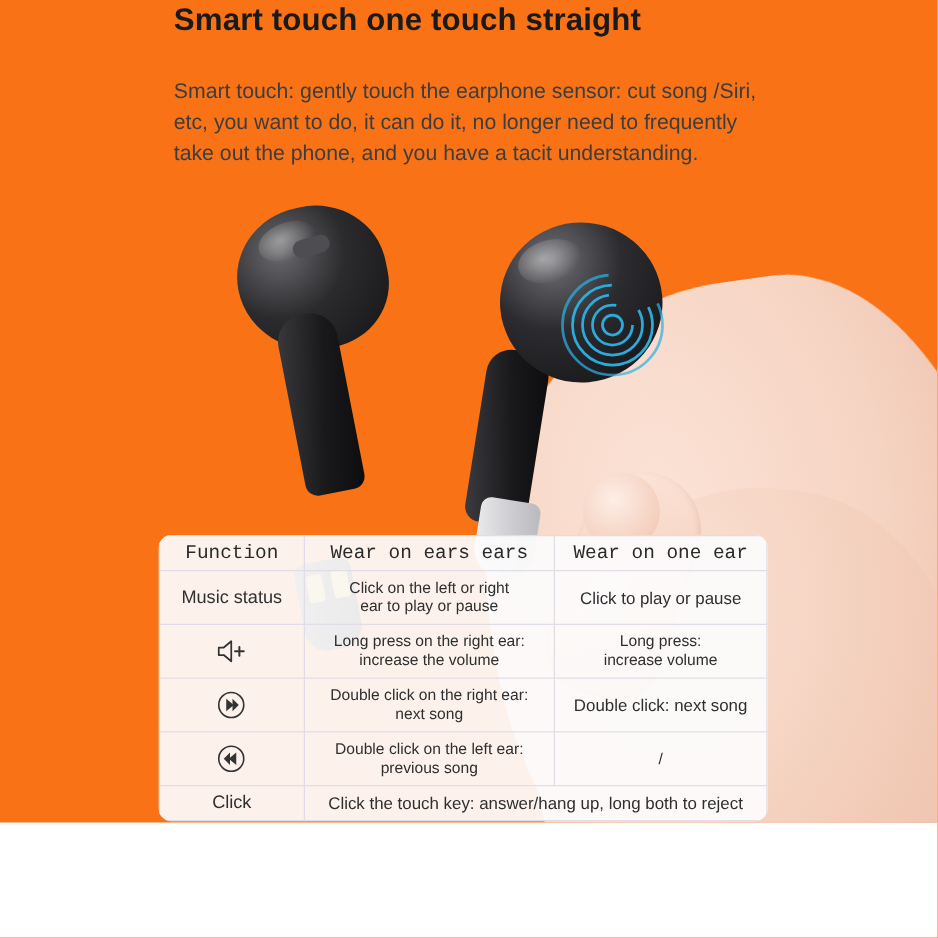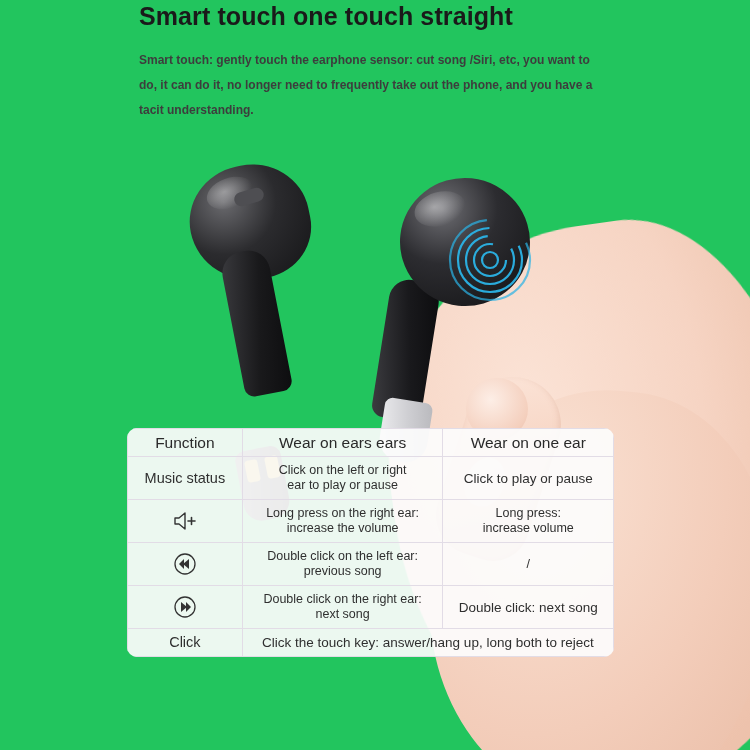--- a/index.html
+++ b/index.html
@@ -10,44 +10,43 @@
     width: 750px;
     height: 750px;
     background: #ffffff;
     font-family: "Liberation Sans", sans-serif;
     position: relative;
     overflow: hidden;
   }
   #page {
     position: relative;
     width: 750px;
-    height: 750px;
-    background: #22c55e;
+    height: 658px;
+    background: #f97316;
     overflow: hidden;
   }
 
   
   .title {
     position: absolute;
     left: 139px;
     top: 2px;
     font-size: 25px;
     font-weight: bold;
     color: #1a1a1a;
     letter-spacing: 0.1px;
   }
   .desc {
     position: absolute;
     left: 139px;
-    top: 48px;
+    top: 60px;
     width: 470px;
-    font-size: 12px;
+    font-size: 17px;
     line-height: 25px;
     color: #3d3d3d;
-    font-weight: bold;
   }
 
   
   .photo {
     position: absolute;
     left: 0;
     top: 130px;
     width: 750px;
     height: 620px;
     overflow: hidden;
@@ -249,21 +248,21 @@
   table.spec td {
     border: 1px solid #e2dce6;
     text-align: center;
     vertical-align: middle;
     padding: 6px 4px;
     line-height: 15px;
   }
   td.c-func { width: 110px; }
   td.c-both { width: 205px; }
   td.c-one  { width: 172px; margin-left: 28px; }
-  .head td { font-size: 15.5px; padding: 11px 4px; color: #2a2a2a; }
+  .head td { font-size: 15.5px; padding: 11px 4px; color: #2a2a2a; font-family: Liberation Mono, monospace; }
   .big { font-size: 14.5px; }
   .mid { font-size: 13.5px; }
   .icon-cell svg { display: block; margin: 0 auto; }
   .two-line { line-height: 15px; }
 </style>
 </head>
 <body>
 
 <div id="page">
 
@@ -328,40 +327,40 @@
             </svg>
           </td>
           <td class="c-both two-line">Long press on the right ear:<br>increase the volume</td>
           <td class="c-one two-line">Long press:<br>increase volume</td>
         </tr>
 
         <tr>
           <td class="c-func icon-cell">
             <svg width="24" height="24" viewBox="0 0 24 24">
               <circle cx="12" cy="12" r="10" fill="none" stroke="#333" stroke-width="1.3"></circle>
+              <path d="M8 7 l6 5 l-6 5 z" fill="#333"></path>
+              <path d="M13 7 l5 5 l-5 5 z" fill="#333"></path>
+            </svg>
+          </td>
+          <td class="c-both two-line">Double click on the right ear:<br>next song</td>
+          <td class="c-one mid">Double click: next song</td>
+        </tr>
+
+        <tr>
+          <td class="c-func icon-cell">
+            <svg width="24" height="24" viewBox="0 0 24 24">
+              <circle cx="12" cy="12" r="10" fill="none" stroke="#333" stroke-width="1.3"></circle>
               <path d="M16 7 l-6 5 l6 5 z" fill="#333"></path>
               <path d="M11 7 l-5 5 l5 5 z" fill="#333"></path>
             </svg>
           </td>
           <td class="c-both two-line">Double click on the left ear:<br>previous song</td>
           <td class="c-one">/</td>
         </tr>
 
-        <tr>
-          <td class="c-func icon-cell">
-            <svg width="24" height="24" viewBox="0 0 24 24">
-              <circle cx="12" cy="12" r="10" fill="none" stroke="#333" stroke-width="1.3"></circle>
-              <path d="M8 7 l6 5 l-6 5 z" fill="#333"></path>
-              <path d="M13 7 l5 5 l-5 5 z" fill="#333"></path>
-            </svg>
-          </td>
-          <td class="c-both two-line">Double click on the right ear:<br>next song</td>
-          <td class="c-one mid">Double click: next song</td>
-        </tr>
-
 
         <tr>
           <td class="c-func big">Click</td>
           <td class="c-both mid" colspan="2">Click the touch key: answer/hang up, long both to reject</td>
         </tr>
       </tbody>
     </table>
   </div>
 
 </div>

